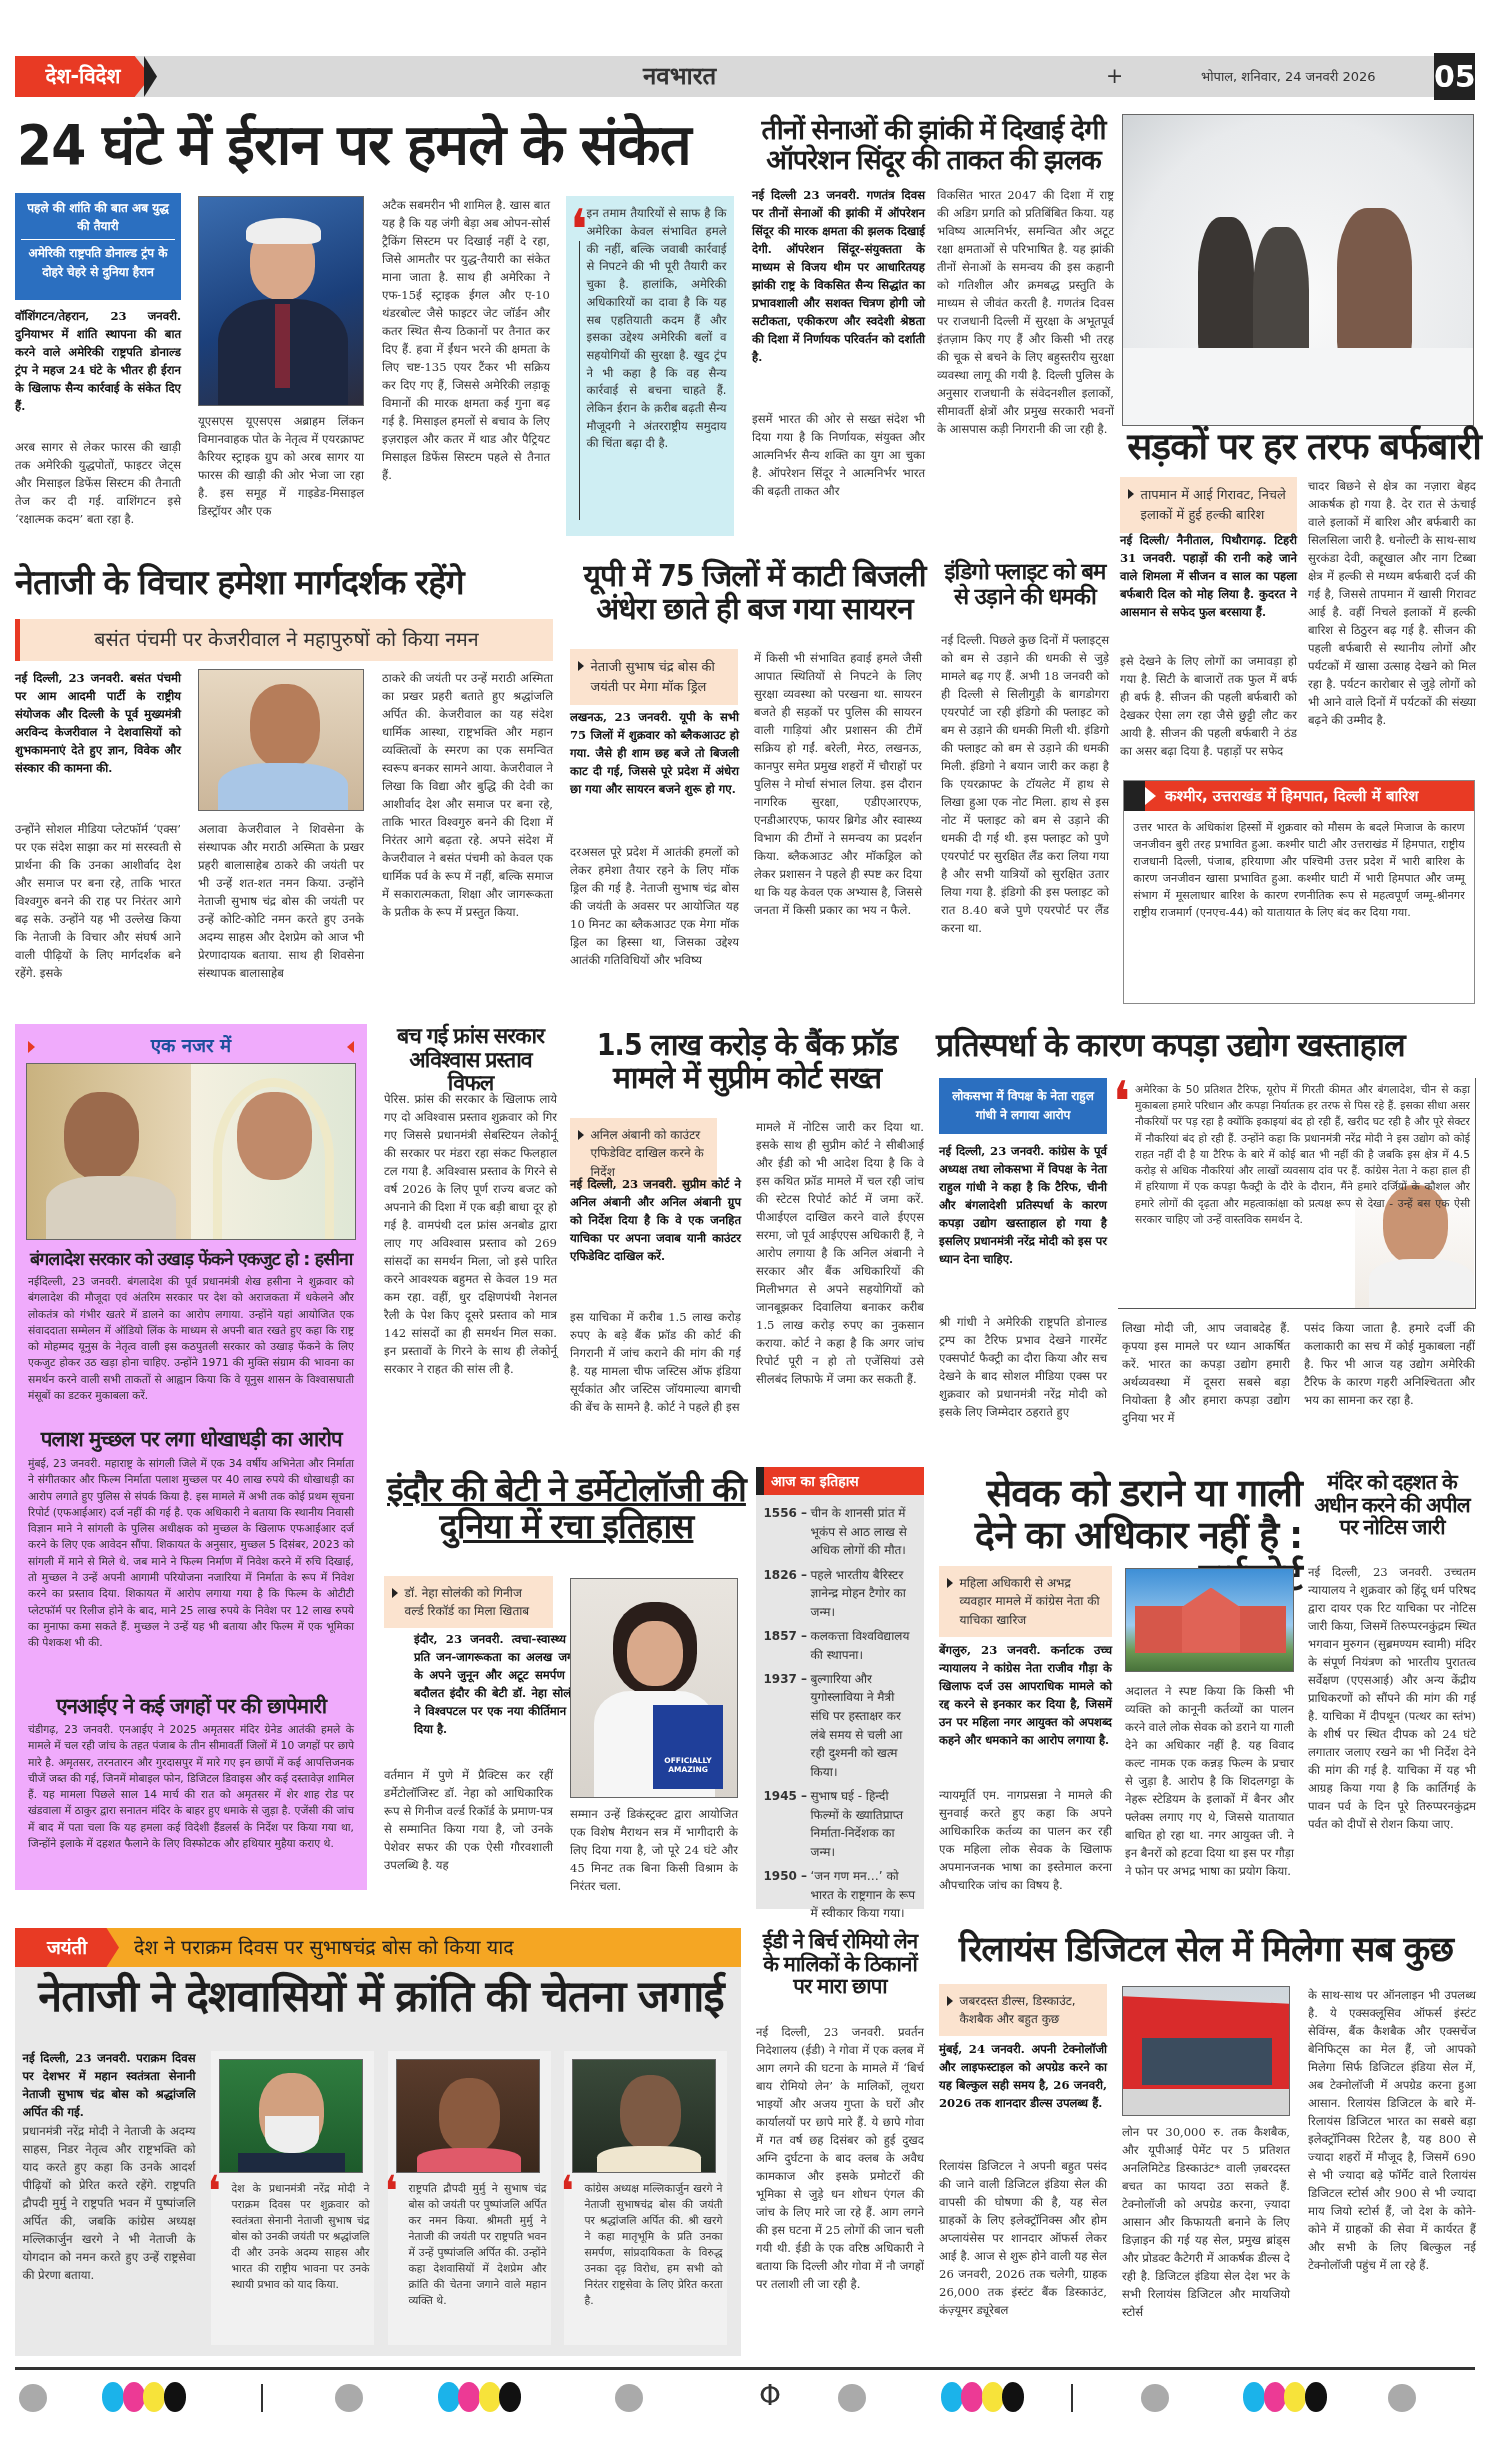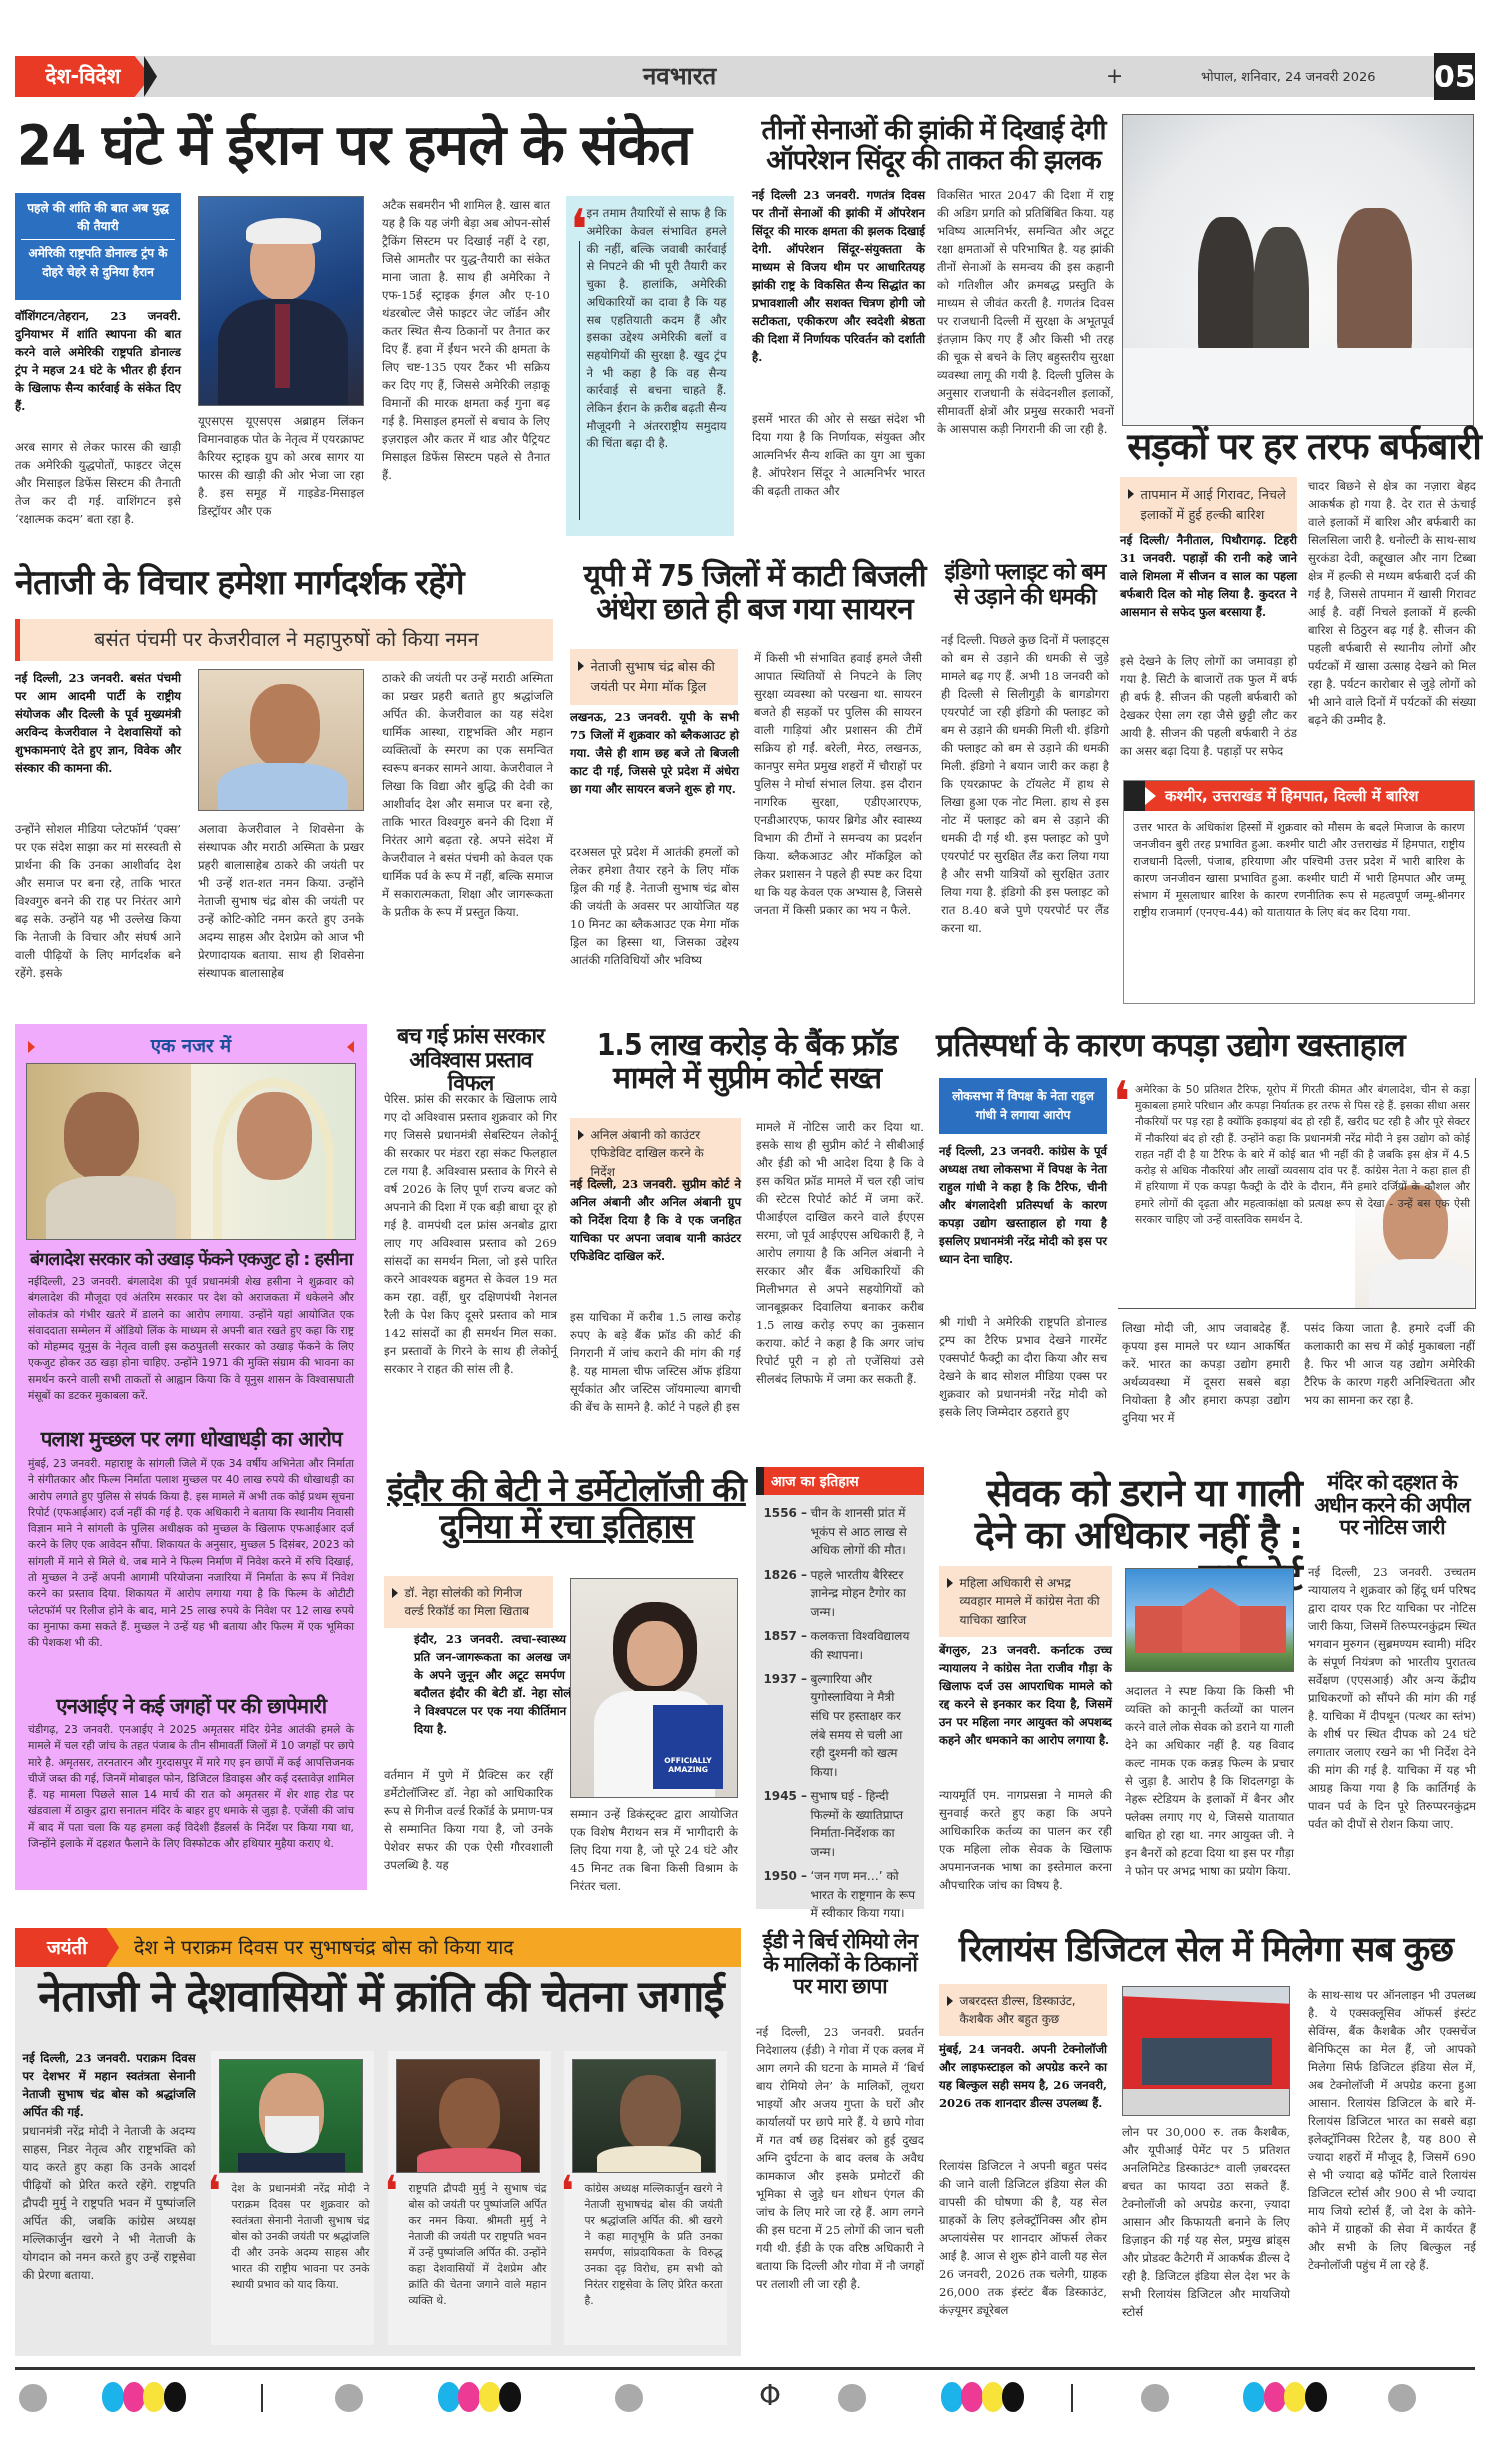--- a/index.html
+++ b/index.html
@@ -133,21 +133,21 @@
  <div class="p" style="position:absolute;left:13px;top:698px;width:326px;font-family:'DejaVu Sans','Liberation Sans',sans-serif;font-size:10.7px;line-height:16.3px">चंडीगढ़, 23 जनवरी. एनआईए ने 2025 अमृतसर मंदिर ग्रेनेड आतंकी हमले के मामले में चल रही जांच के तहत पंजाब के तीन सीमावर्ती जिलों में 10 जगहों पर छापे मारे है. अमृतसर, तरनतारन और गुरदासपुर में मारे गए इन छापों में कई आपत्तिजनक चीजें जब्त की गई, जिनमें मोबाइल फोन, डिजिटल डिवाइस और कई दस्तावेज़ शामिल हैं. यह मामला पिछले साल 14 मार्च की रात को अमृतसर में शेर शाह रोड पर खंडवाला में ठाकुर द्वारा सनातन मंदिर के बाहर हुए धमाके से जुड़ा है. एजेंसी की जांच में बाद में पता चला कि यह हमला कई विदेशी हैंडलर्स के निर्देश पर किया गया था, जिन्होंने इलाके में दहशत फैलाने के लिए विस्फोटक और हथियार मुहैया कराए थे.</div>
 </div>
 
 <div>
  <div class="abs hl" style="left:384px;top:1024px;width:173px;font-size:21.4px;text-align:center;">बच गई फ्रांस सरकार अविश्वास प्रस्ताव विफल</div>
  <div class="abs p" style="left:384px;top:1090px;width:173px;">पेरिस. फ्रांस की सरकार के खिलाफ लाये गए दो अविश्वास प्रस्ताव शुक्रवार को गिर गए जिससे प्रधानमंत्री सेबस्टियन लेकोर्नू की सरकार पर मंडरा रहा संकट फिलहाल टल गया है. अविश्वास प्रस्ताव के गिरने से वर्ष 2026 के लिए पूर्ण राज्य बजट को अपनाने की दिशा में एक बड़ी बाधा दूर हो गई है. वामपंथी दल फ्रांस अनबोड द्वारा लाए गए अविश्वास प्रस्ताव को 269 सांसदों का समर्थन मिला, जो इसे पारित करने आवश्यक बहुमत से केवल 19 मत कम रहा. वहीं, धुर दक्षिणपंथी नेशनल रैली के पेश किए दूसरे प्रस्ताव को मात्र 142 सांसदों का ही समर्थन मिल सका. इन प्रस्तावों के गिरने के साथ ही लेकोर्नू सरकार ने राहत की सांस ली है.</div>
 </div>
 
 <div>
  <div class="abs hl" style="left:570px;top:1028px;width:354px;font-size:30px;text-align:center;">1.5 लाख करोड़ के बैंक फ्रॉड मामले में सुप्रीम कोर्ट सख्त</div>
- <div class="kick" style="left:570px;top:1118px;width:171px;font-size:12px;line-height:18.6px">अनिल अंबानी को काउंटर एफिडेविट दाखिल करने के निर्देश</div>
+ <div class="kick" style="left:570px;top:1118px;width:147px;font-size:12px;line-height:18.6px">अनिल अंबानी को काउंटर एफिडेविट दाखिल करने के निर्देश</div>
  <div class="abs p" style="left:570px;top:1175px;width:171px;"><b>नई दिल्ली, 23 जनवरी. सुप्रीम कोर्ट ने अनिल अंबानी और अनिल अंबानी ग्रुप को निर्देश दिया है कि वे एक जनहित याचिका पर अपना जवाब यानी काउंटर एफिडेविट दाखिल करें.</b></div>
  <div class="abs p" style="left:570px;top:1308px;width:171px;">इस याचिका में करीब 1.5 लाख करोड़ रुपए के बड़े बैंक फ्रॉड की कोर्ट की निगरानी में जांच कराने की मांग की गई है. यह मामला चीफ जस्टिस ऑफ इंडिया सूर्यकांत और जस्टिस जॉयमाल्या बागची की बेंच के सामने है. कोर्ट ने पहले ही इस</div>
  <div class="abs p" style="left:756px;top:1118px;width:168px;">मामले में नोटिस जारी कर दिया था. इसके साथ ही सुप्रीम कोर्ट ने सीबीआई और ईडी को भी आदेश दिया है कि वे इस कथित फ्रॉड मामले में चल रही जांच की स्टेटस रिपोर्ट कोर्ट में जमा करें. पीआईएल दाखिल करने वाले ईएएस सरमा, जो पूर्व आईएएस अधिकारी हैं, ने आरोप लगाया है कि अनिल अंबानी ने सरकार और बैंक अधिकारियों की मिलीभगत से अपने सहयोगियों को जानबूझकर दिवालिया बनाकर करीब 1.5 लाख करोड़ रुपए का नुकसान कराया. कोर्ट ने कहा है कि अगर जांच रिपोर्ट पूरी न हो तो एजेंसियां उसे सीलबंद लिफाफे में जमा कर सकती हैं.</div>
 </div>
 
 <div>
  <div class="abs hl" style="left:936px;top:1028px;width:540px;font-size:32px;">प्रतिस्पर्धा के कारण कपड़ा उद्योग खस्ताहाल</div>
  <div class="bluebox" style="left:939px;top:1078px;width:168px;height:56px;font-size:12px;line-height:18.6px;padding:9.3px 7.5px">लोकसभा में विपक्ष के नेता राहुल गांधी ने लगाया आरोप</div>
  <div class="abs p" style="left:939px;top:1142px;width:168px;"><b>नई दिल्ली, 23 जनवरी. कांग्रेस के पूर्व अध्यक्ष तथा लोकसभा में विपक्ष के नेता राहुल गांधी ने कहा है कि टैरिफ, चीनी और बंगलादेशी प्रतिस्पर्धा के कारण कपड़ा उद्योग खस्ताहाल हो गया है इसलिए प्रधानमंत्री नरेंद्र मोदी को इस पर ध्यान देना चाहिए.</b></div>
  <div class="abs p" style="left:939px;top:1313px;width:168px;">श्री गांधी ने अमेरिकी राष्ट्रपति डोनाल्ड ट्रम्प का टैरिफ प्रभाव देखने गारमेंट एक्सपोर्ट फैक्ट्री का दौरा किया और सच देखने के बाद सोशल मीडिया एक्स पर शुक्रवार को प्रधानमंत्री नरेंद्र मोदी को इसके लिए जिम्मेदार ठहराते हुए</div>

